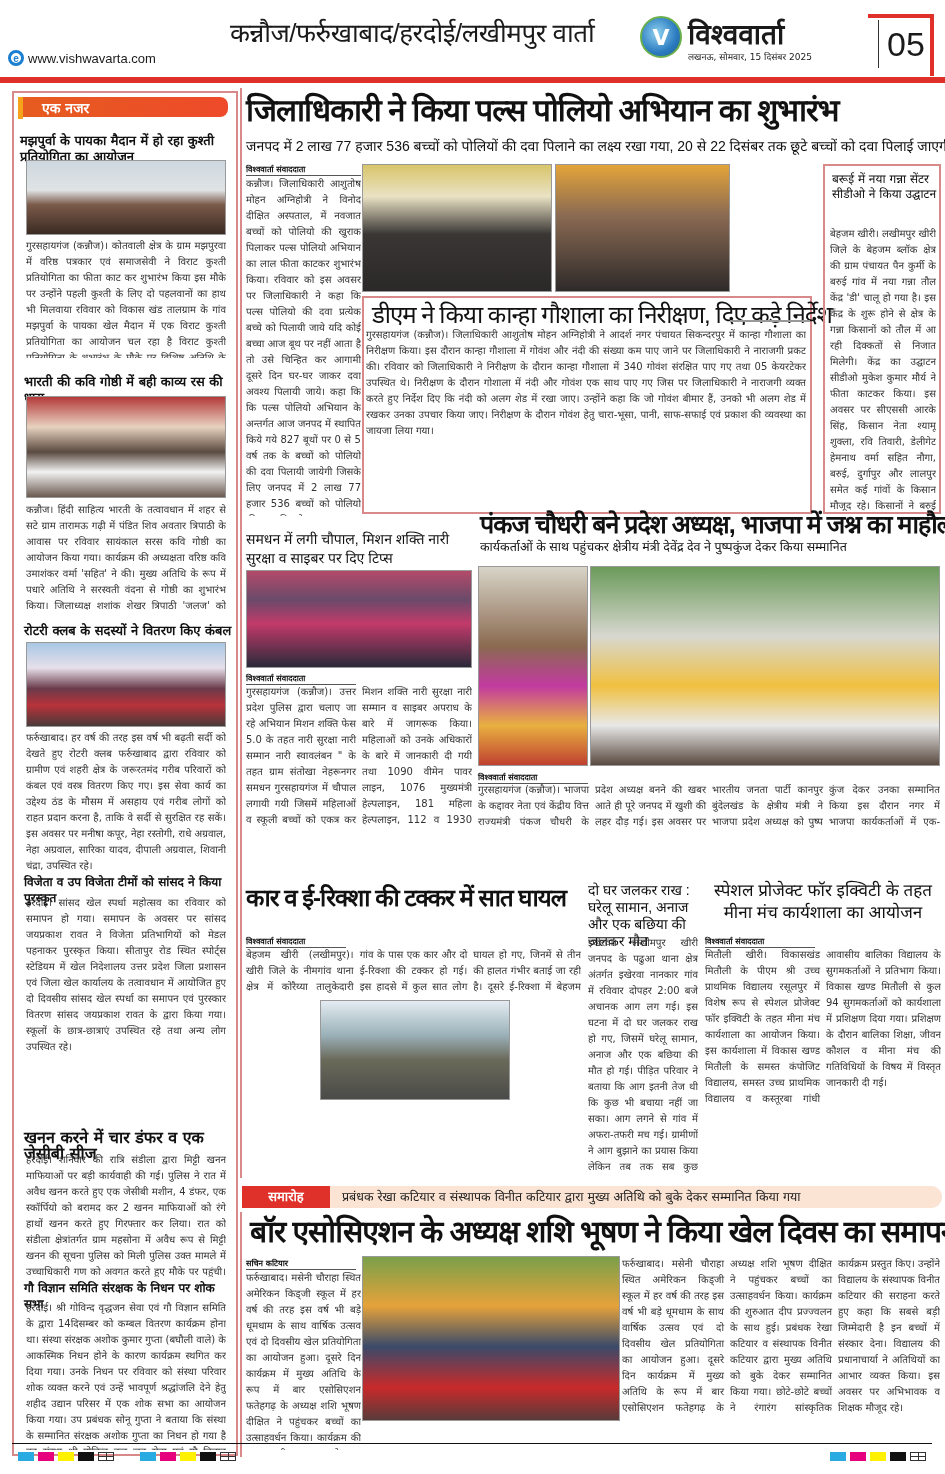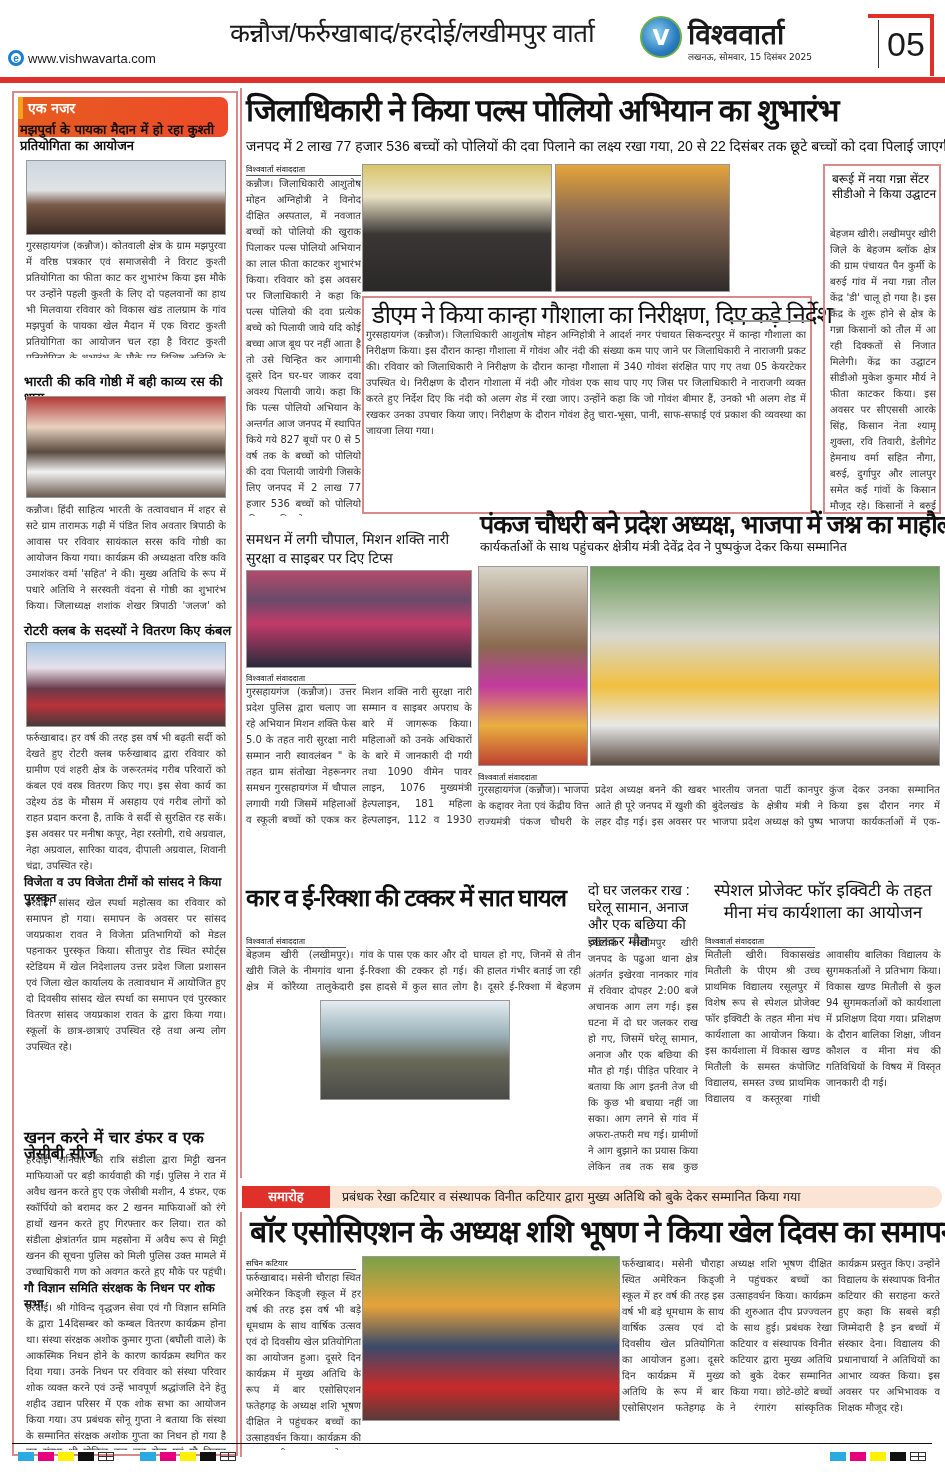--- a/index.html
+++ b/index.html
@@ -8,39 +8,39 @@
 .hdr-url{left:8px;top:50px;font-size:13px;font-family:"Liberation Sans",sans-serif;display:flex;align-items:center;gap:4px}
 .ie{width:16px;height:16px;border-radius:50%;border:3px solid #1a7fd1;color:#1a7fd1;font-size:10px;display:flex;align-items:center;justify-content:center;font-weight:bold}
 .hdr-title{left:230px;top:14px;font-size:26px;font-family:"Liberation Sans",sans-serif;letter-spacing:-0.5px}
 .logo{left:640px;top:16px;width:42px;height:42px;border-radius:50%;background:radial-gradient(circle at 40% 40%,#8fd1f0,#2b7bc0 60%,#1e5a8e);display:flex;align-items:center;justify-content:center;color:#fff;font-weight:bold;font-size:22px;border:2px solid #6ab04c}
 .brand{left:688px;top:14px;font-size:28px;font-weight:bold;font-family:"Liberation Sans",sans-serif}
 .dateline{left:688px;top:50px;font-size:9px}
 .pgbox{left:868px;top:14px;width:66px;height:62px;border-top:4px solid #e0302a;border-right:4px solid #e0302a}
 .pgnum{left:878px;top:20px;font-size:34px;font-family:"Liberation Sans",sans-serif;border-left:1px solid #333;padding-left:8px;height:48px;line-height:48px}
 .redbar{left:0;top:77px;width:945px;height:6px;background:#e0302a}
 .leftbox{left:12px;top:91px;width:226px;height:1365px;border:2px solid #d88a8a;background:#fff}
-.ekbadge{left:18px;top:97px;width:210px;height:40px;background:linear-gradient(90deg,#e65c1f,#ee4a2a);border-radius:0 8px 8px 0;color:#fff;font-size:14px;font-weight:bold;padding-left:10px;line-height:22px}
+.ekbadge{left:18px;top:97px;width:210px;height:20px;background:linear-gradient(90deg,#e65c1f,#ee4a2a);border-radius:0 8px 8px 0;color:#fff;font-size:14px;font-weight:bold;padding-left:24px;line-height:22px}
 .ekbadge:before{content:"";position:absolute;left:0;top:0;width:5px;height:22px;background:#f7a21b}
 .lh{font-size:13px;font-weight:bold;line-height:16px;color:#111}
 .body{font-size:10px;line-height:16px;color:#333;text-align:justify;overflow:hidden}
 .photo{border:1px solid #999;overflow:hidden}
 .ph-wrestle{background:linear-gradient(180deg,#cfd8e0 0%,#dfe3e4 40%,#7a5a4a 60%,#3b2a22 100%)}
 .ph-poets{background:linear-gradient(180deg,#b43a3a 0%,#e8d2c0 30%,#5a4a40 55%,#f2f2f2 75%,#6b5a50 100%)}
 .ph-rotary{background:linear-gradient(180deg,#a9c7e4 0%,#e7e0ea 30%,#6a3a4a 55%,#b8323a 75%,#4a3a3a 100%)}
 .ph-ribbon{background:linear-gradient(180deg,#d9c56a 0%,#e9e2c4 25%,#3a3634 55%,#2a2828 100%)}
 .ph-cow{background:linear-gradient(180deg,#e8d4aa 0%,#c2a878 40%,#6a5a48 70%,#3a3228 100%)}
 .ph-polio2{background:linear-gradient(180deg,#e4a43a 0%,#8a6a52 40%,#2e2a2a 100%)}
 .ph-women{background:linear-gradient(180deg,#b44a6a 0%,#6a4a6a 30%,#c23a6a 55%,#2a2a3a 100%)}
 .ph-bjp1{background:linear-gradient(180deg,#d8d4c8 0%,#8a6a50 40%,#c23aa0 60%,#e8b040 80%,#c04030 100%)}
 .ph-bjp2{background:linear-gradient(180deg,#6a9a5a 0%,#d8d8d0 35%,#f0c040 60%,#e8e8e8 80%,#5a4a40 100%)}
 .ph-road{background:linear-gradient(180deg,#e4ecf2 0%,#9ab0b8 35%,#6a6a5a 60%,#4a4a48 100%)}
 .ph-school{background:linear-gradient(180deg,#7aa04a 0%,#e6a23a 30%,#3a4a6a 55%,#c82a2a 80%,#5a3a3a 100%)}
 .mainhead{font-size:31px;font-weight:bold;font-family:"Liberation Sans",sans-serif;letter-spacing:-1px;color:#111}
 .sub{font-size:13px;font-family:"Liberation Sans",sans-serif;color:#111}
-.byline{font-size:8px;font-weight:normal;border-bottom:1px solid #555;padding-bottom:1px;color:#111}
+.byline{font-size:8px;font-weight:bold;border-bottom:1px solid #555;padding-bottom:1px;color:#111}
 .redbox{border:2px solid #d88a8a}
 .samaroh{left:242px;top:1186px;width:700px;height:22px;background:#fbe4d4;border-radius:0 11px 11px 0}
 .samaroh-tag{left:242px;top:1186px;width:88px;height:22px;background:#e0302a;color:#fff;font-size:13px;line-height:22px;text-align:center;font-weight:bold}
 .samaroh-txt{left:342px;top:1186px;font-size:12.5px;line-height:22px;color:#222}
 .cmyk{display:flex;gap:4px;align-items:center}
 .cmyk span{width:16px;height:9px;display:inline-block}
 </style>
 </head>
 <body>
 
@@ -54,21 +54,21 @@
   </div>
 <div class="abs brand">विश्ववार्ता</div>
 <div class="abs dateline">लखनऊ,   सोमवार, 15 दिसंबर 2025</div>
 <div class="abs pgbox"></div>
 <div class="abs pgnum">05</div>
 <div class="abs redbar"></div>
 
 <div class="abs leftbox"></div>
 <div class="abs ekbadge">एक नजर</div>
 
-<div class="abs lh" style="left:20px;top:122px;width:212px">मझपुर्वा के पायका मैदान में हो रहा कुश्ती प्रतियोगिता का आयोजन</div>
+<div class="abs lh" style="left:20px;top:133px;width:212px">मझपुर्वा के पायका मैदान में हो रहा कुश्ती प्रतियोगिता का आयोजन</div>
 <div class="abs photo ph-wrestle" style="left:26px;top:160px;width:200px;height:75px"></div>
 <div class="abs body" style="left:26px;top:238px;width:200px;height:120px">गुरसहायगंज (कन्नौज)। कोतवाली क्षेत्र के ग्राम मझपुरवा में वरिष्ठ पत्रकार एवं समाजसेवी ने विराट कुश्ती प्रतियोगिता का फीता काट कर शुभारंभ किया इस मौके पर उन्होंने पहली कुश्ती के लिए दो पहलवानों का हाथ भी मिलवाया रविवार को विकास खंड तालग्राम के गांव मझपुर्वा के पायका खेल मैदान में एक विराट कुश्ती प्रतियोगिता का आयोजन चल रहा है विराट कुश्ती प्रतियोगिता के शुभारंभ के मौके पर विशिष्ट अतिथि के तौर पहुंचे जिला संवाददाता उमर इदरीसी ने पहली कुश्ती के लिए दो पहलवानों का हाथ मिलवा कर विराट कुश्ती प्रतियोगिता का शुभारंभ किया। कुश्ती प्रतियोगिता का शुभारंभ होते ही भीड़ पहलवानों को देखने के लिए उमड़ पड़ी। प्रतियोगिता में भाग लेने आए अपने-अपने दांव पेंच दिखाकर दर्शकों का मनोरंजन करवाया। दंगल को देखने के लिए क्षेत्रीय ग्रामों के भी लोग मौजूद रहे।</div>
 
 <div class="abs lh" style="left:24px;top:374px;width:212px">भारती की कवि गोष्ठी में बही काव्य रस की धारा</div>
 <div class="abs photo ph-poets" style="left:26px;top:396px;width:200px;height:102px"></div>
 <div class="abs body" style="left:26px;top:502px;width:200px;height:112px">कन्नौज। हिंदी साहित्य भारती के तत्वावधान में शहर से सटे ग्राम तारामऊ गढ़ी में पंडित शिव अवतार त्रिपाठी के आवास पर रविवार सायंकाल सरस कवि गोष्ठी का आयोजन किया गया। कार्यक्रम की अध्यक्षता वरिष्ठ कवि उमाशंकर वर्मा 'सहित' ने की। मुख्य अतिथि के रूप में पधारे अतिथि ने सरस्वती वंदना से गोष्ठी का शुभारंभ किया। जिलाध्यक्ष शशांक शेखर त्रिपाठी 'जलज' को सम्मानित किया गया गोष्ठी में वरिष्ठ कवियों ने भी सशक्त काव्यपाठ किया। संचालन कुमार विवेक ने किया, जबकि आभार व्यक्त शशांक शेखर त्रिपाठी ने किया।</div>
 
 <div class="abs lh" style="left:24px;top:623px;width:212px">रोटरी क्लब के सदस्यों ने वितरण किए कंबल</div>
 <div class="abs photo ph-rotary" style="left:26px;top:642px;width:200px;height:85px"></div>
 <div class="abs body" style="left:26px;top:730px;width:200px;height:142px">फर्रुखाबाद। हर वर्ष की तरह इस वर्ष भी बढ़ती सर्दी को देखते हुए रोटरी क्लब फर्रुखाबाद द्वारा रविवार को ग्रामीण एवं शहरी क्षेत्र के जरूरतमंद गरीब परिवारों को कंबल एवं वस्त्र वितरण किए गए। इस सेवा कार्य का उद्देश्य ठंड के मौसम में असहाय एवं गरीब लोगों को राहत प्रदान करना है, ताकि वे सर्दी से सुरक्षित रह सकें। इस अवसर पर मनीषा कपूर, नेहा रस्तोगी, राधे अग्रवाल, नेहा अग्रवाल, सारिका यादव, दीपाली अग्रवाल, शिवानी चंद्रा, उपस्थित रहे।</div>

